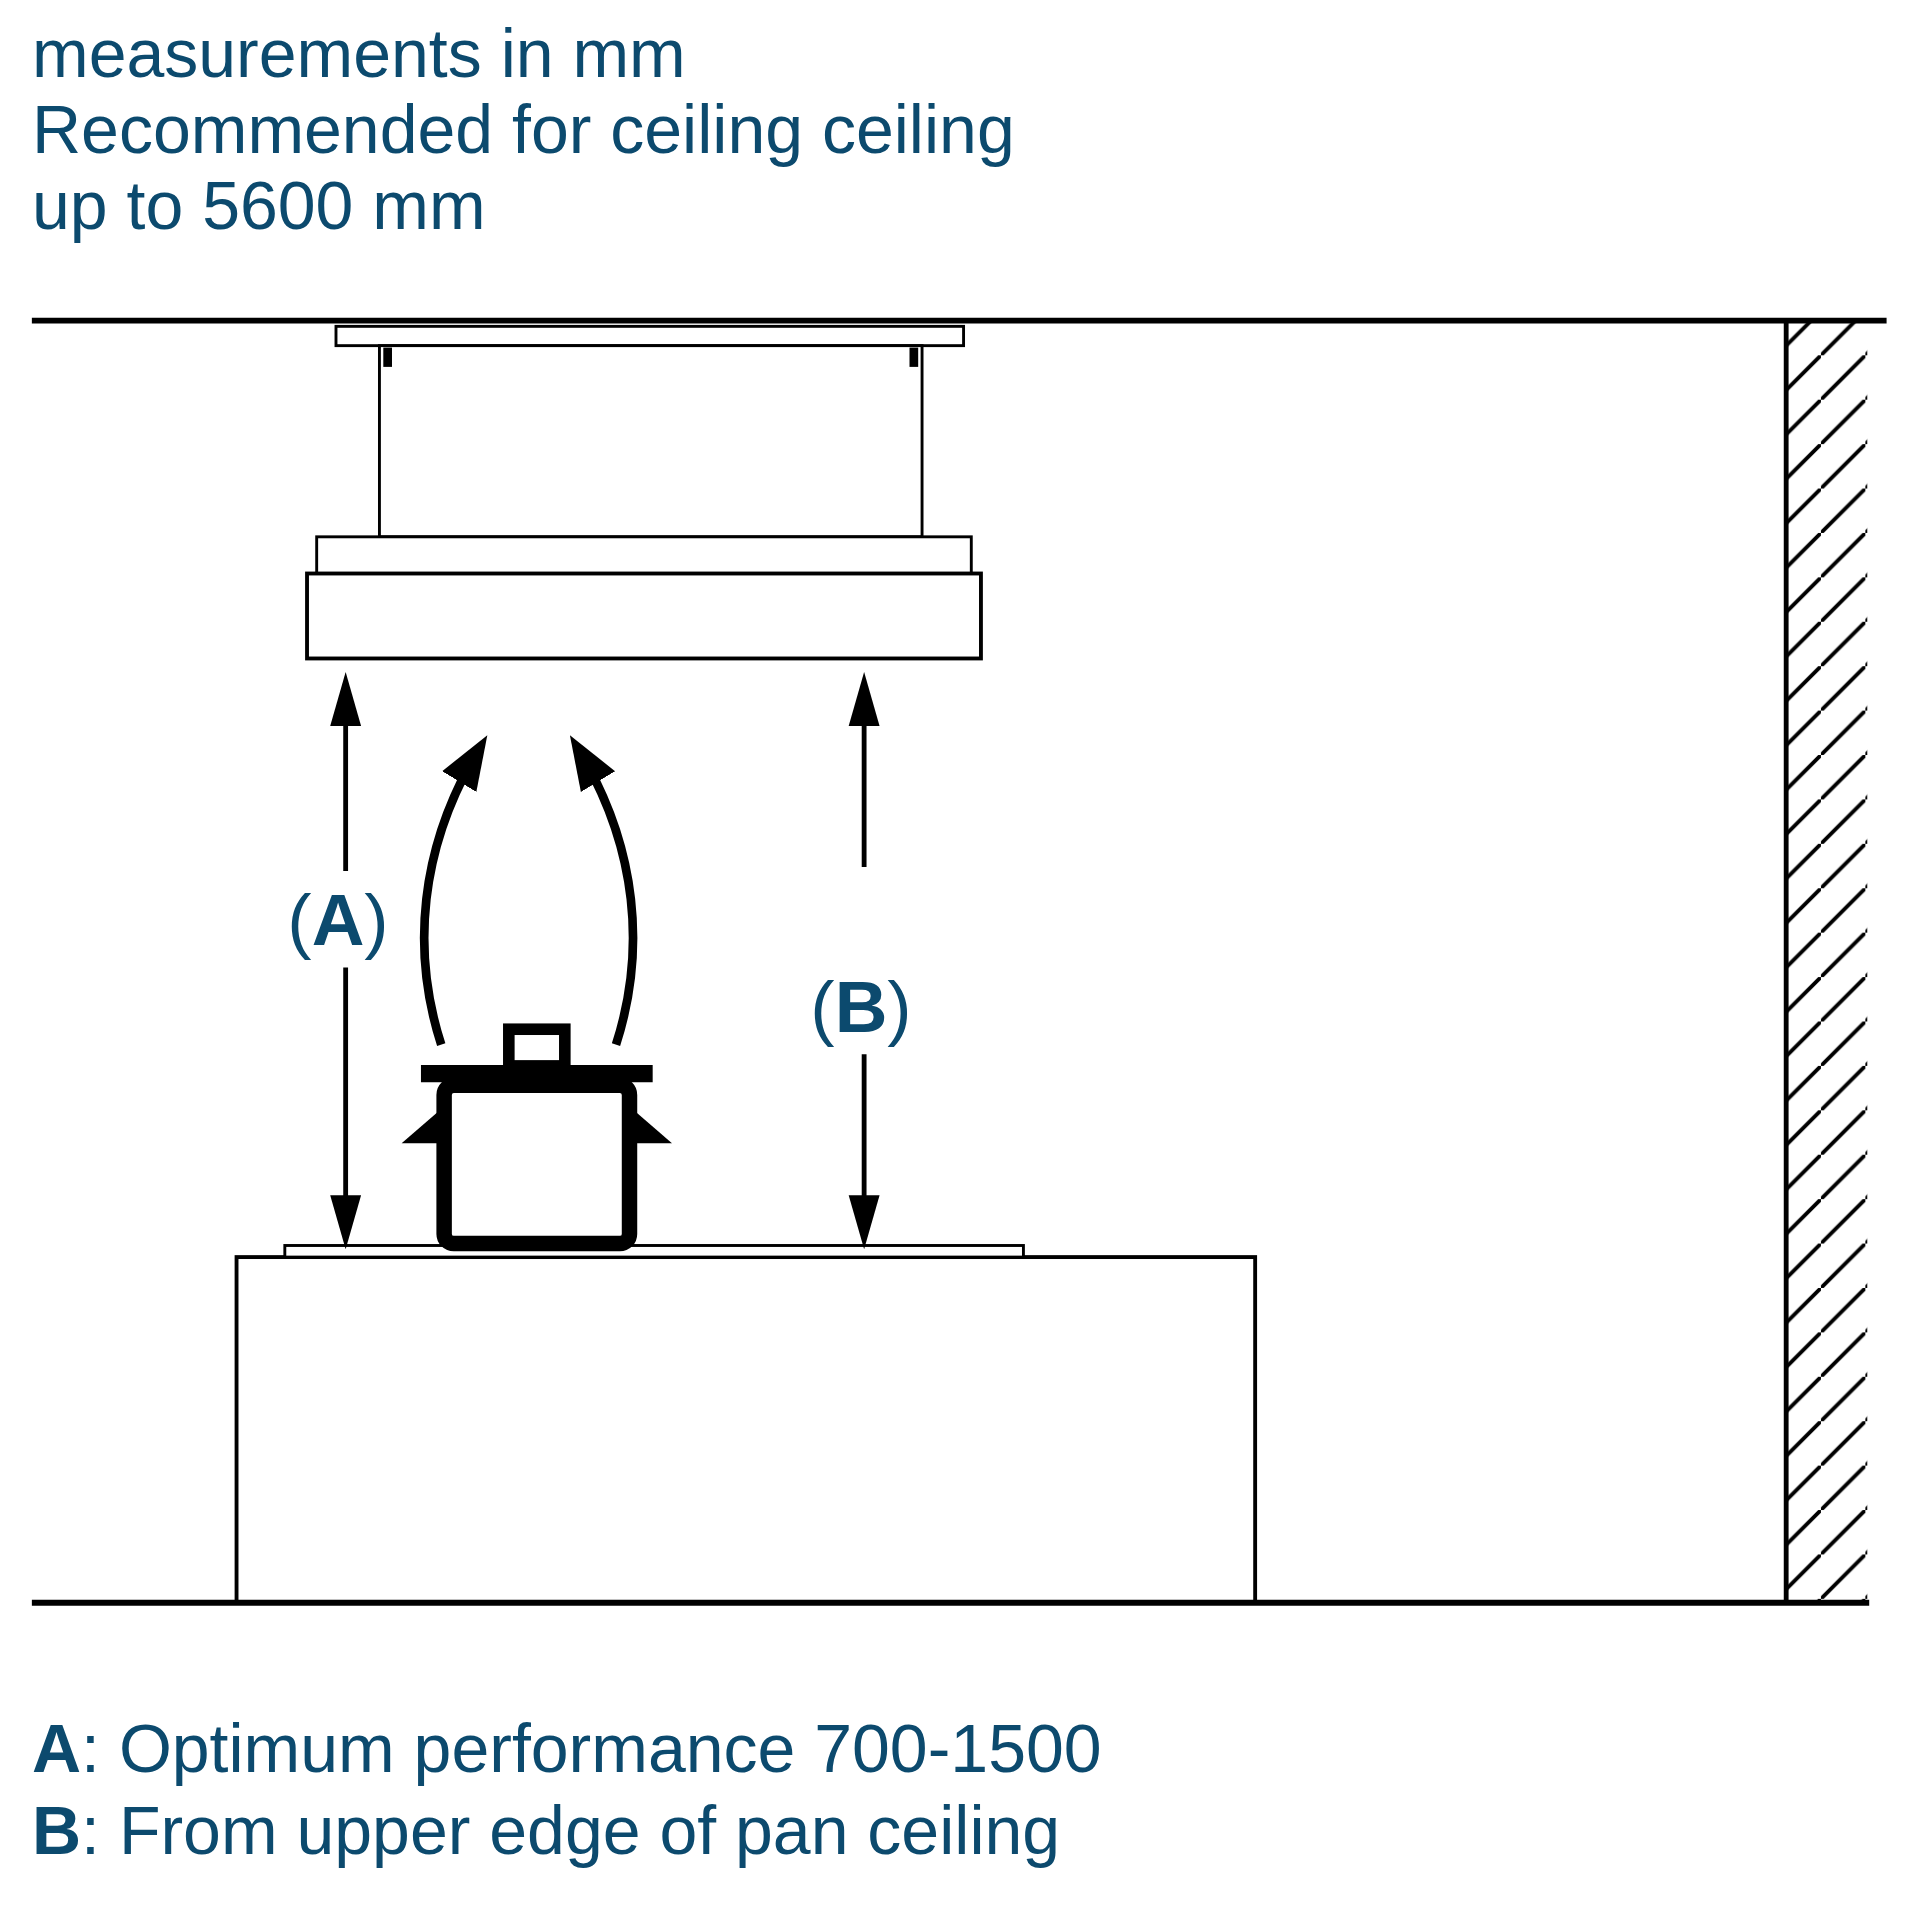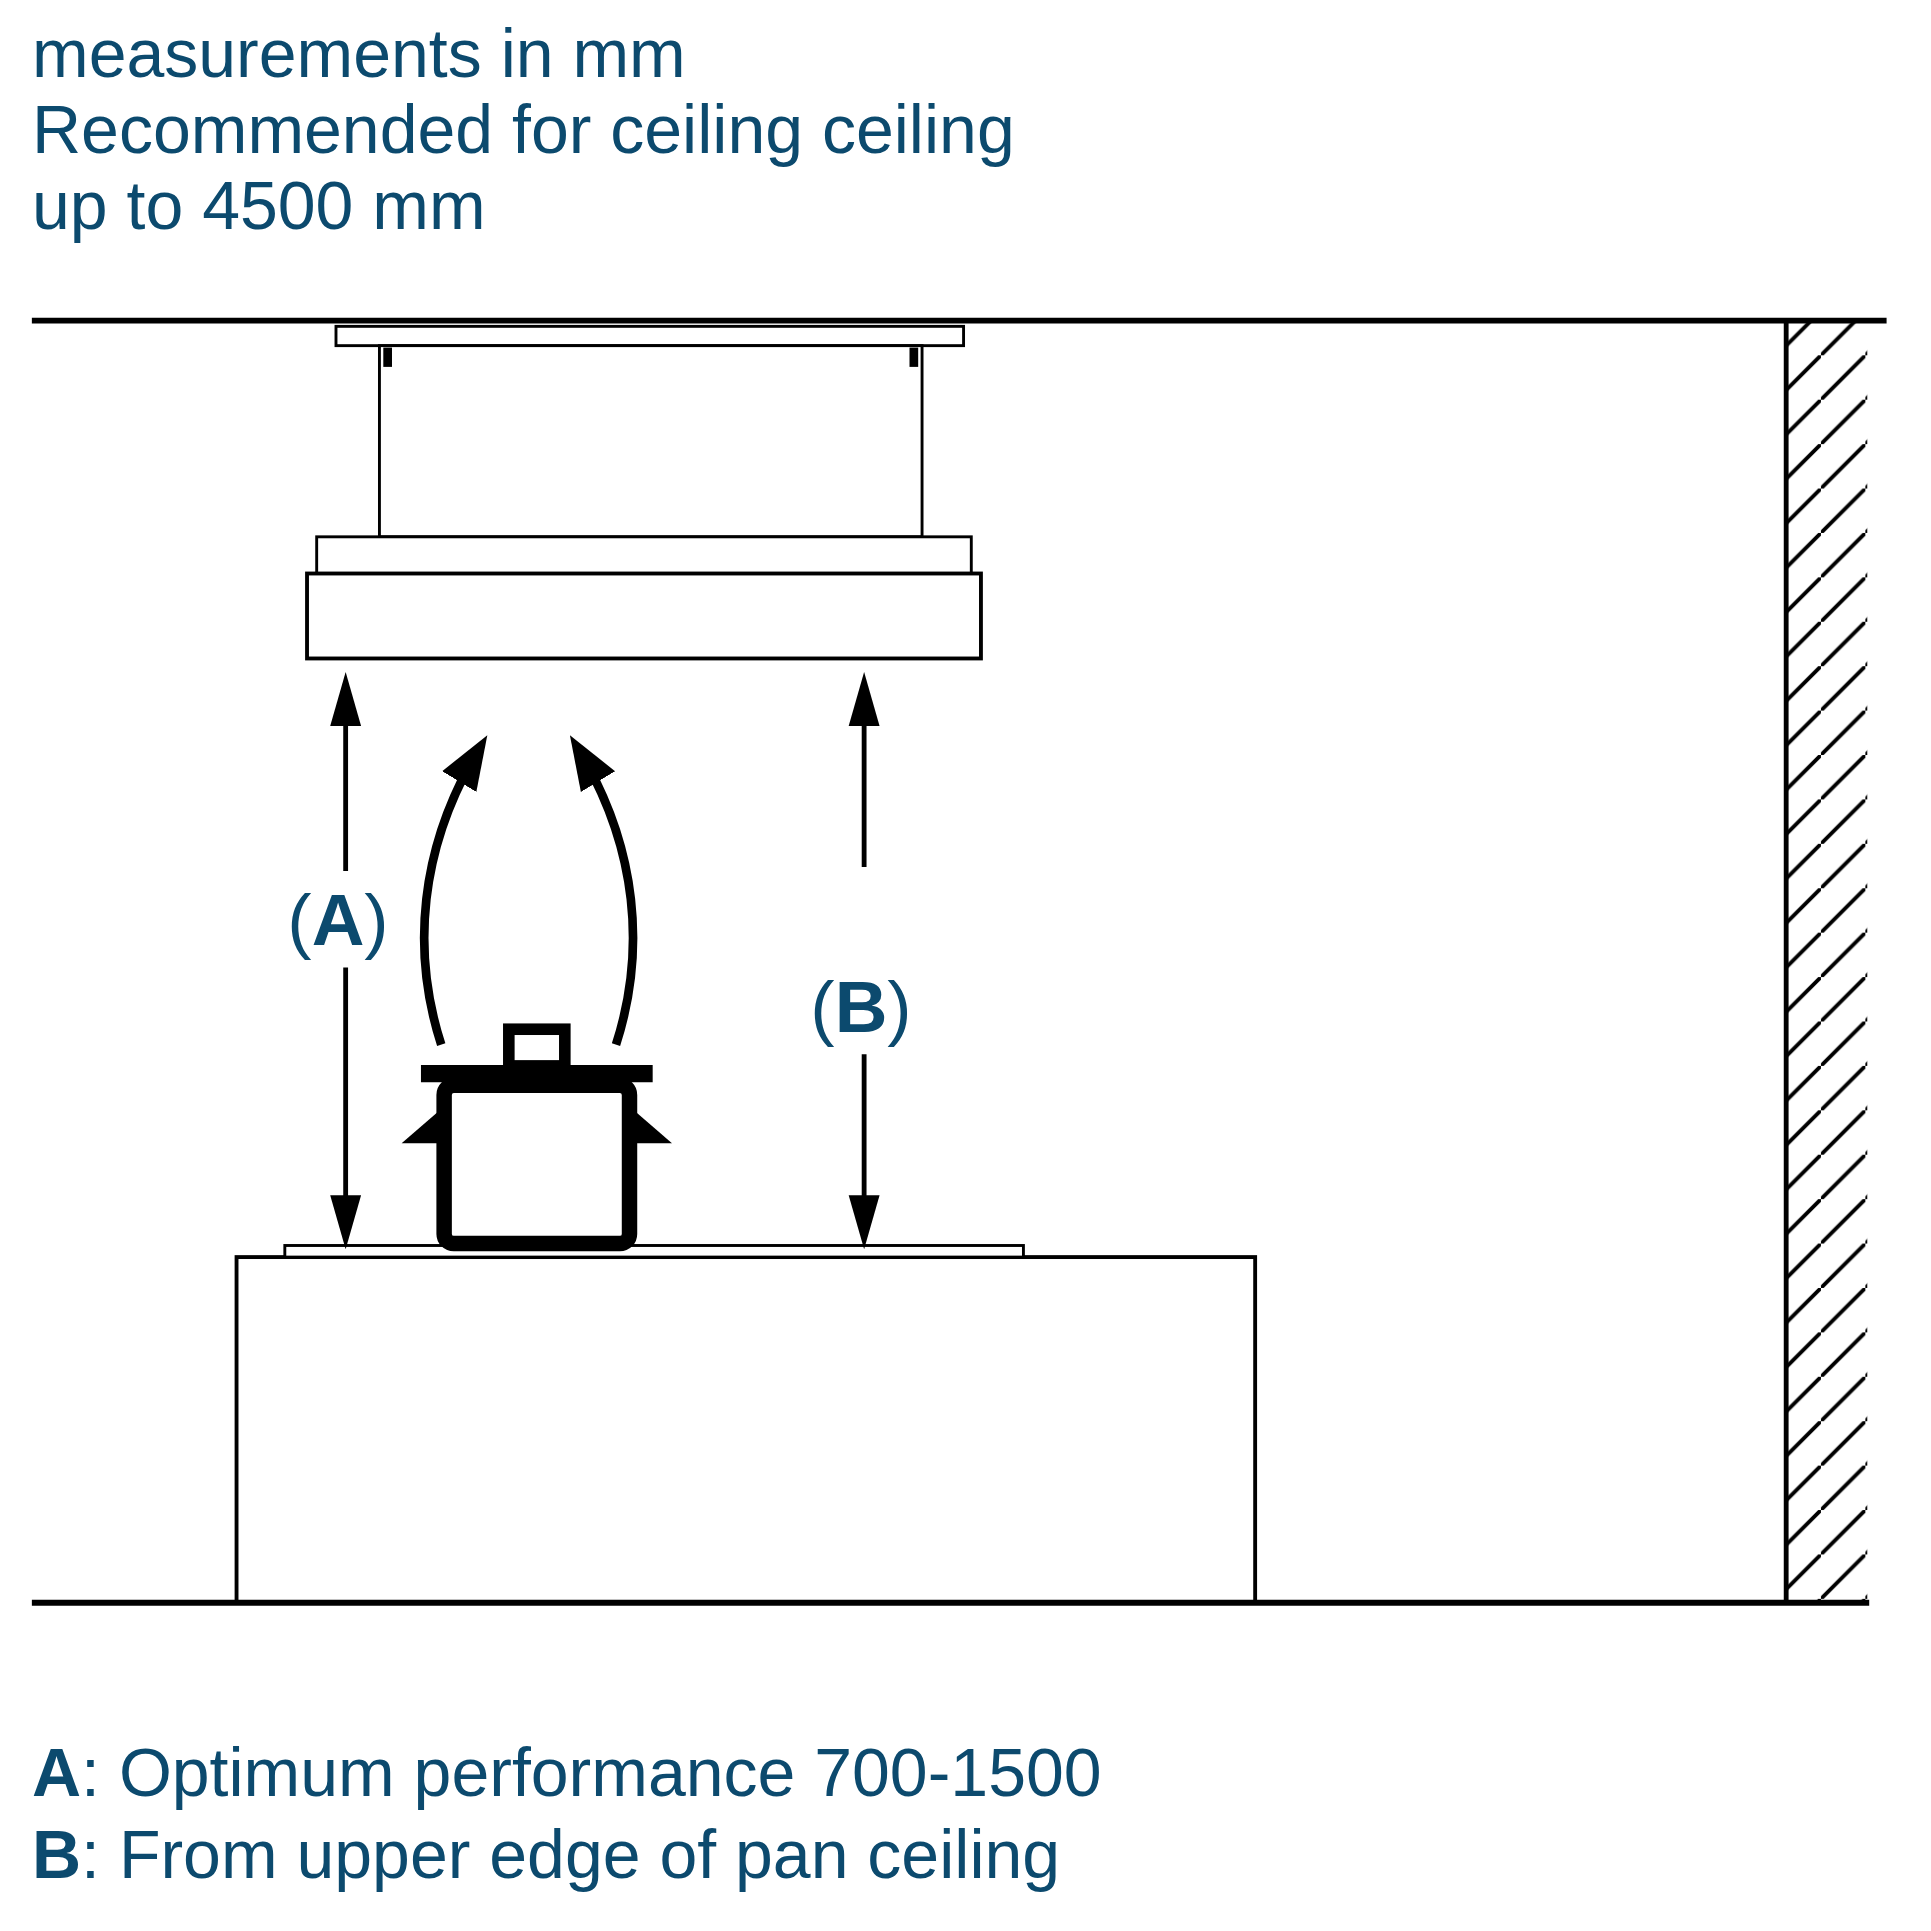--- a/index.html
+++ b/index.html
@@ -34,21 +34,20 @@
     white-space: nowrap;
   }
   .dim-label b, .legend b { font-weight: bold; }
   .legend {
     position: absolute;
     left: 32px;
     top: 1707px;
     font-size: 68px;
     line-height: 82px;
     white-space: nowrap;
-    margin-top: 24px;
   }
   
   .s3 { fill: #ffffff; stroke: #000000; stroke-width: 3; }
   .s4 { fill: #ffffff; stroke: #000000; stroke-width: 4; }
   .ln5 { stroke: #000000; stroke-width: 5; fill: none; }
   .ln6 { stroke: #000000; stroke-width: 6; fill: none; }
   .dimline { stroke: #000000; stroke-width: 5; fill: none; }
   .steam { stroke: #000000; stroke-width: 9; fill: none; }
   .pot-body { fill: #ffffff; stroke: #000000; stroke-width: 16; }
   .pot-lid { stroke: #000000; stroke-width: 18; }
@@ -56,21 +55,21 @@
   .solid { fill: #000000; stroke: none; }
 </style>
 </head>
 <body>
 
 <div class="page">
 
   <div class="title-block">
     <div>measurements in mm</div>
     <div>Recommended for ceiling ceiling</div>
-    <div>up to 4500 mm</div>
+    <div>up to 5600 mm</div>
   </div>
 
   <svg class="art" viewBox="0 0 2000 2000" xmlns="http://www.w3.org/2000/svg">
     <defs>
       <pattern id="hatch" patternUnits="userSpaceOnUse" width="46" height="46">
         <line x1="-4" y1="50" x2="50" y2="-4" stroke="#000000" stroke-width="4"></line>
       </pattern>
       <marker id="steamhead" viewBox="0 0 10 10" refX="7" refY="5" markerUnits="userSpaceOnUse" markerWidth="56" markerHeight="56" orient="auto">
         <path d="M0,1.3 L10,5 L0,8.7 z" fill="#000000"></path>
       </marker>

